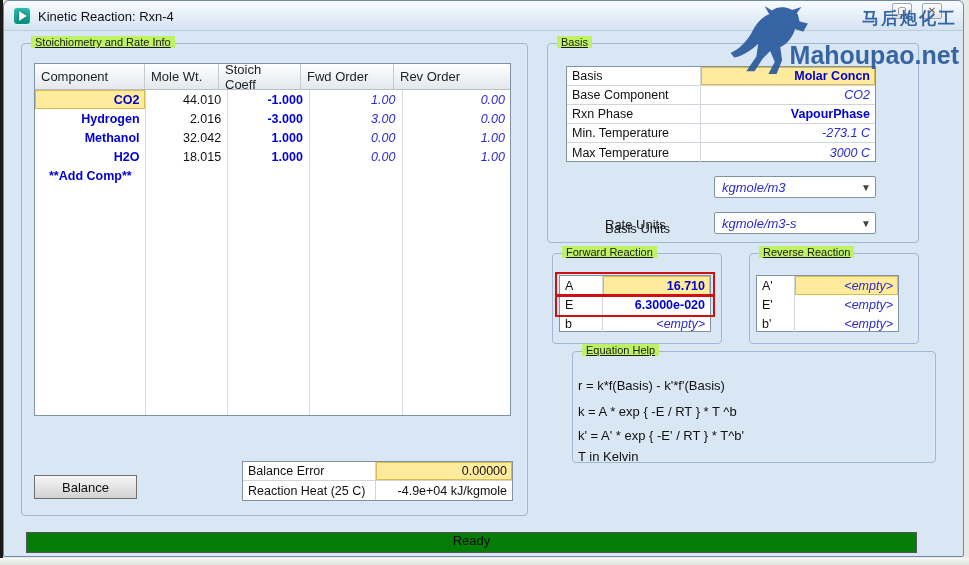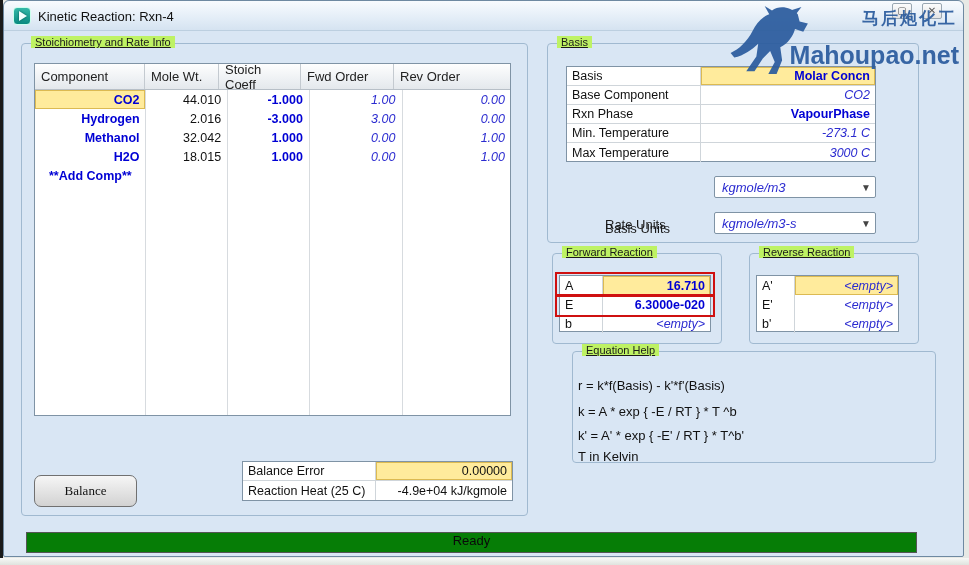--- a/index.html
+++ b/index.html
@@ -59,24 +59,24 @@
   .dd { position:absolute; height:22px; background:#fff; border:1px solid #7f93a5; border-radius:2px;
     display:flex; align-items:center; }
   .dd .val { flex:1; font-size:13px; font-style:italic; color:#2b2bd0; padding-left:7px; white-space:nowrap; }
   .dd .arr { width:18px; text-align:center; color:#444; font-size:10px; }
   .fldlab { position:absolute; font-size:13px; color:#1a1a1a; }
 
   
   .redbox { position:absolute; border:2px solid #cf1010; pointer-events:none; }
 
   
-  .pushbtn { position:absolute; left:30px; top:474px; width:103px; height:32px;
+  .pushbtn { position:absolute; left:30px; top:474px; width:103px; height:24px;
     background:linear-gradient(#f6f6f6,#e2e2e2 55%,#d2d2d2);
-    border:1px solid #707070; border-radius:7px; font-size:13px; color:#111;
-    display:flex; align-items:center; justify-content:center;font-family:Liberation Serif, serif; }
+    border:1px solid #707070; border-radius:0; font-size:13px; color:#111;
+    display:flex; align-items:center; justify-content:center; }
 
   
   .statusbar { position:absolute; left:22px; top:531px; width:891px; height:21px;
     background:#067d06; border:1px solid #555; display:flex; justify-content:center;
     font-size:13px; color:#041; color:#0a0a0a; }
 
   
   .eqline { position:absolute; font-size:13px; color:#111; white-space:nowrap;margin-left:12px; }
 
   

